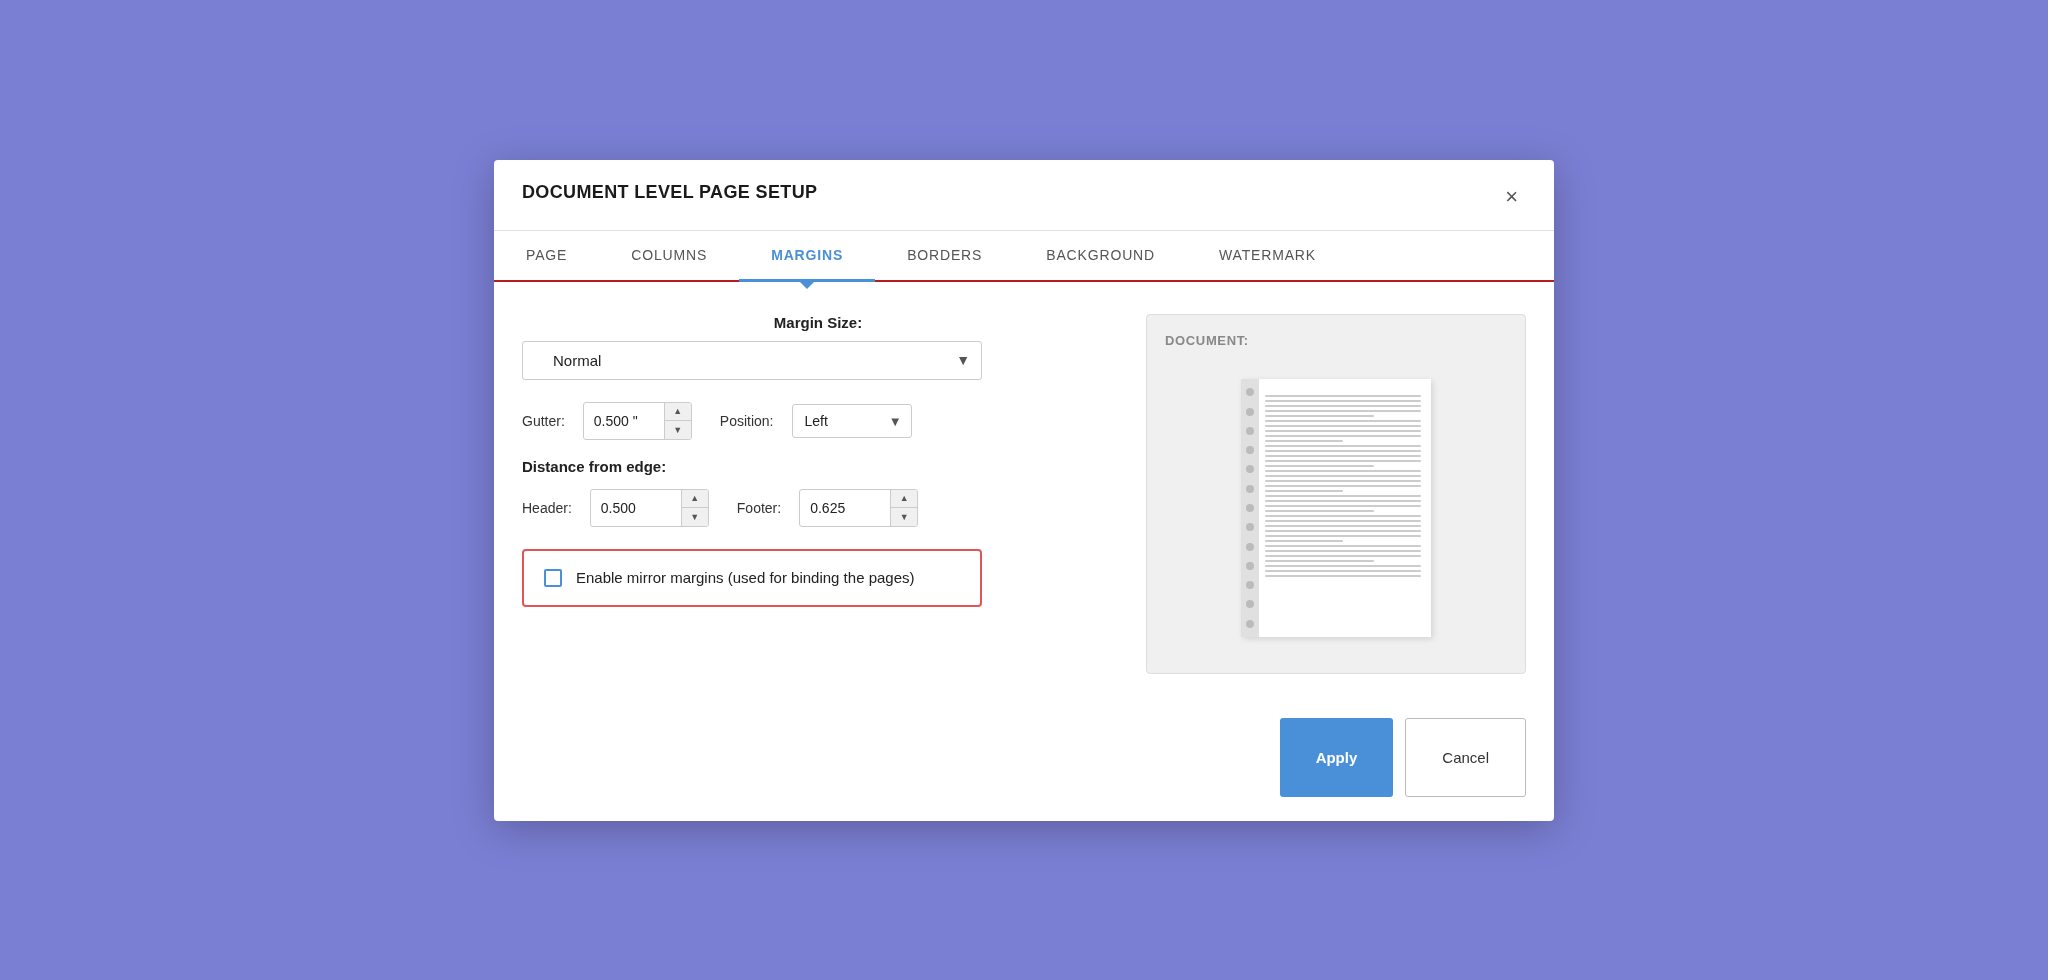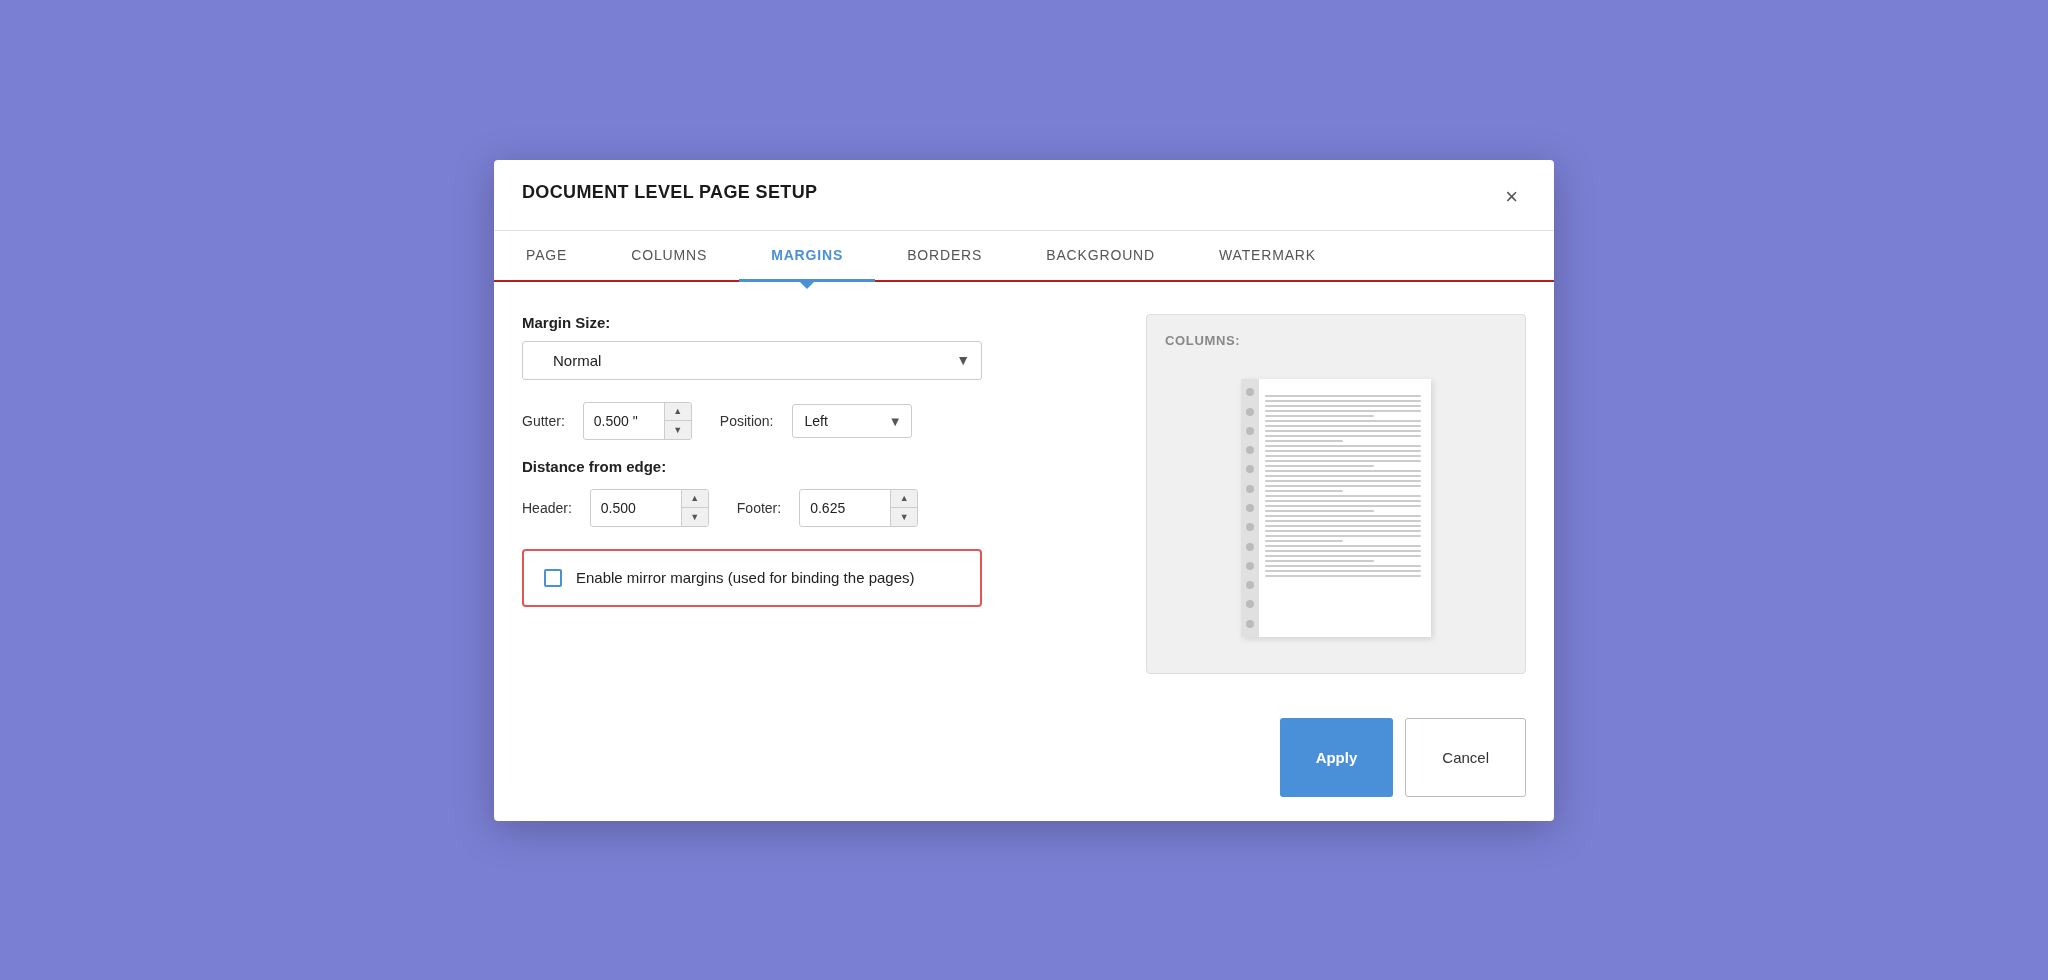--- a/index.html
+++ b/index.html
@@ -96,20 +96,21 @@
     
     .form-group {
       margin-bottom: 22px;
     }
     .form-label {
       font-size: 15px;
       font-weight: 600;
       color: #222;
       margin-bottom: 10px;
       display: block;
+      text-align: center;
     }
     .select-wrapper {
       position: relative;
       display: inline-block;
       width: 100%;
       max-width: 460px;
     }
     .select-wrapper select {
       appearance: none;
       width: 100%;
@@ -437,21 +438,21 @@
 
       <div class="checkbox-area">
         <input type="checkbox" class="checkbox-input" style="">
         <label class="checkbox-label">Enable mirror margins (used for binding the pages)</label>
       </div>
 
     </div>
 
     <div class="right-panel">
       <div class="preview-box">
-        <span class="preview-label">COLUMNS:</span>
+        <span class="preview-label">DOCUMENT:</span>
         <div class="preview-page-container">
           <div class="preview-page">
 
             <div class="preview-binding">
               <div class="binding-dot"></div>
               <div class="binding-dot"></div>
               <div class="binding-dot"></div>
               <div class="binding-dot"></div>
               <div class="binding-dot"></div>
               <div class="binding-dot"></div>

